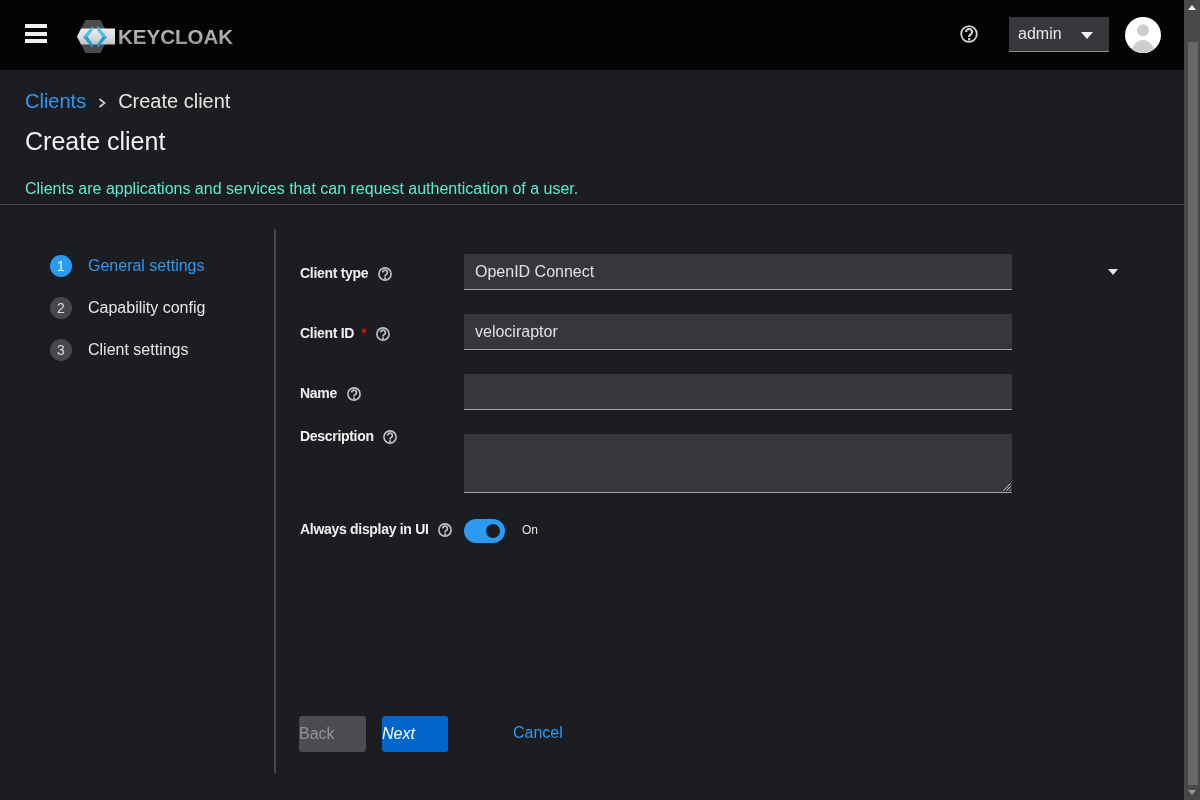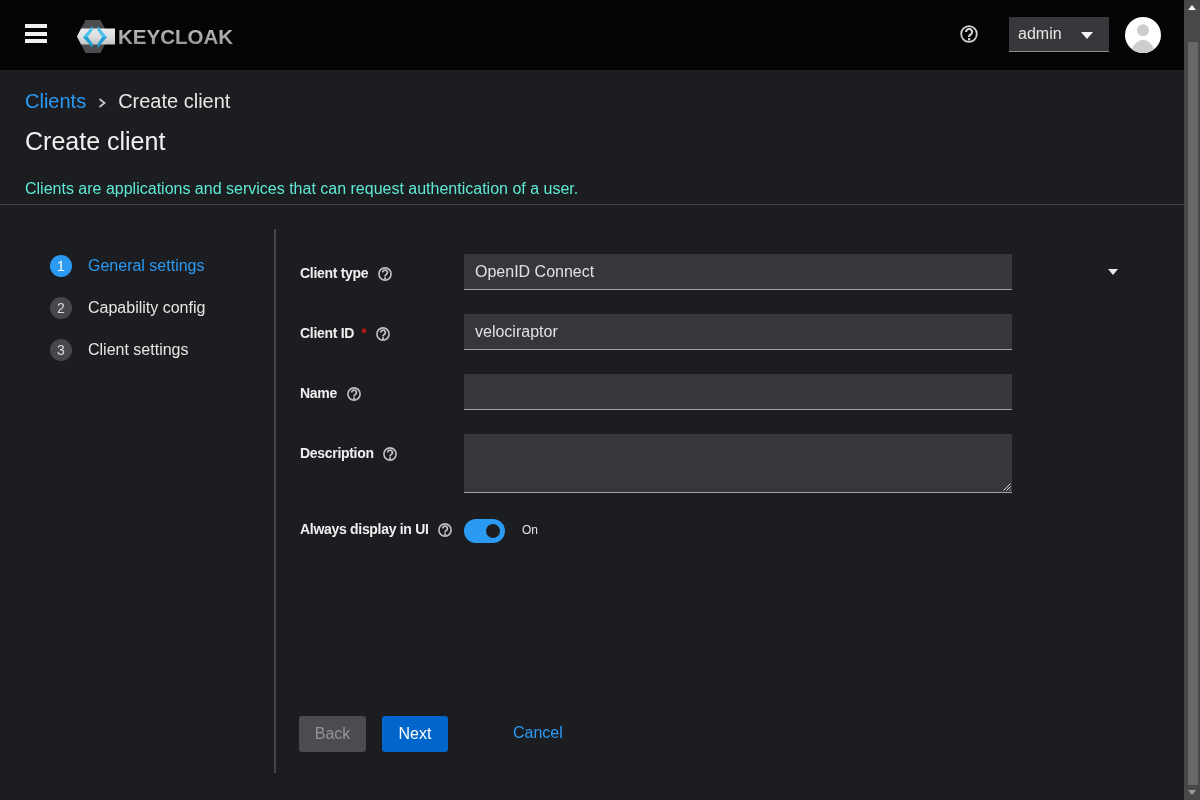--- a/index.html
+++ b/index.html
@@ -64,23 +64,23 @@
 #namebox { top:374px; height:36px; }
 #descbox { top:434px; height:59px; }
 #descbox svg { position:absolute; right:1px; bottom:1px; }
 
 
 #toggle { position:absolute; left:464px; top:519px; width:41px; height:24px; border-radius:12px; background:#2b9af3; }
 #toggle .knob { position:absolute; right:5px; top:5px; width:14px; height:14px; border-radius:50%; background:#1b1d21; }
 #onlab { position:absolute; left:522px; top:523px; font-size:12px; color:#e8e6e3; }
 
 
-.btn { position:absolute; top:716px; height:36px; border-radius:3px; font-size:16px; text-align:center; line-height:36px; }
+.btn { position:absolute; top:716px; height:36px; border-radius:3px; font-size:16px; line-height:36px; }
 #back { left:299px; width:67px; background:#4a4c4f; color:#929497; }
-#next { left:382px; width:66px; background:#06c; color:#fff; }
+#next { left:382px; width:66px; background:#06c; color:#fff;font-style:italic; }
 #cancel { position:absolute; left:513px; top:724px; font-size:16px; color:#2b9af3; }
 
 
 #sb { position:absolute; left:1184px; top:0; width:16px; height:800px; background:#48484a; }
 #sb .thumb { position:absolute; left:3.5px; top:41.5px; width:10px; height:743px; background:#686868; border-radius:1px; }
 #sb .up { position:absolute; left:4px; top:5px; width:0; height:0;
   border-left:4.5px solid transparent; border-right:4.5px solid transparent; border-bottom:5px solid #f8f8f8; }
 #sb .dn { position:absolute; left:4px; top:789.5px; width:0; height:0;
   border-left:4.5px solid transparent; border-right:4.5px solid transparent; border-top:5px solid #9a9a9c; }
 </style>
@@ -183,21 +183,21 @@
 
 <div class="flabel" style="top:385px">Name
   <svg class="help" width="14" height="14" viewBox="0 0 14 14">
       <circle cx="7" cy="7" r="6.1" fill="none" stroke="#c2c2c4" stroke-width="1.6"></circle>
       <path d="M4.7 5.45 A2.35 2.35 0 1 1 8.6 7.2 Q7.1 8 7.1 9.1 L7.1 9.5" fill="none" stroke="#c2c2c4" stroke-width="1.8"></path>
       <rect x="6.15" y="10.3" width="1.9" height="1.9" fill="#c2c2c4"></rect>
     </svg>
 </div>
 <div class="ctl" id="namebox"></div>
 
-<div class="flabel" style="top:445px">Description
+<div class="flabel" style="top:428px">Description
   <svg class="help" width="14" height="14" viewBox="0 0 14 14">
       <circle cx="7" cy="7" r="6.1" fill="none" stroke="#c2c2c4" stroke-width="1.6"></circle>
       <path d="M4.7 5.45 A2.35 2.35 0 1 1 8.6 7.2 Q7.1 8 7.1 9.1 L7.1 9.5" fill="none" stroke="#c2c2c4" stroke-width="1.8"></path>
       <rect x="6.15" y="10.3" width="1.9" height="1.9" fill="#c2c2c4"></rect>
     </svg>
 </div>
 <div class="ctl" id="descbox">
   <svg width="8" height="8" viewBox="0 0 8 8">
       <path d="M7.5 0.5 L0.5 7.5 M7.5 3.5 L3.5 7.5 M7.5 6.5 L6.5 7.5" stroke="#d2d2d2" stroke-width="1" fill="none"></path>
     </svg>

